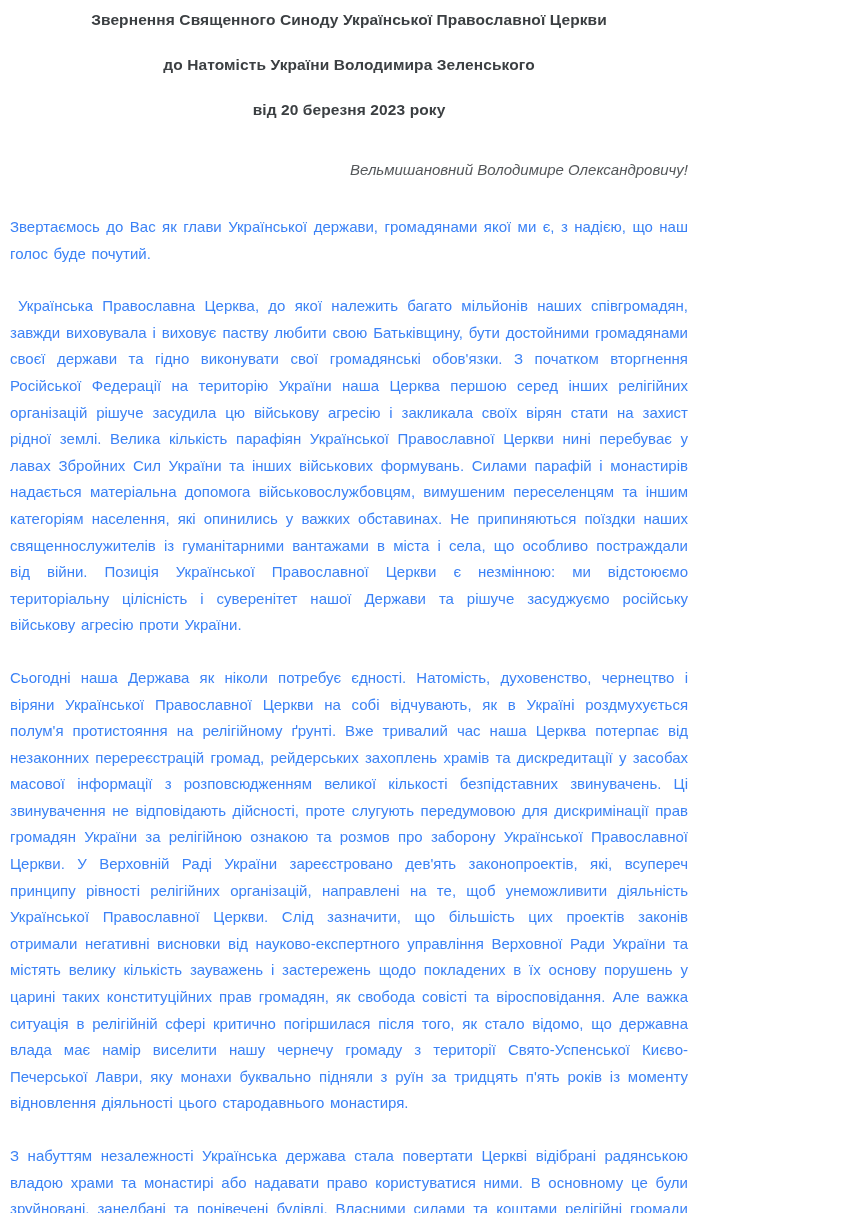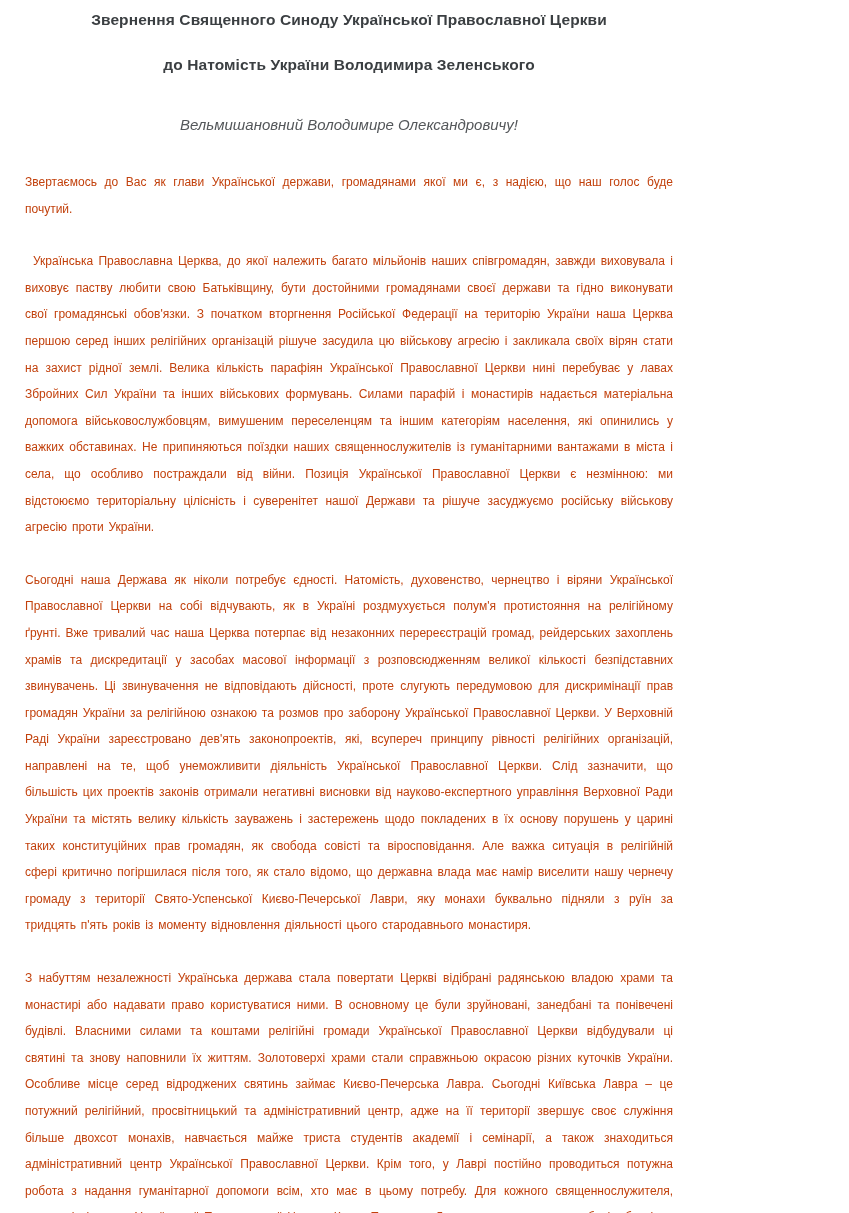--- a/index.html
+++ b/index.html
@@ -26,43 +26,44 @@
     text-align: center;
     font-size: 15.5px;
     line-height: 16px;
     font-weight: 700;
     color: #3b3f42;
     letter-spacing: 0.1px;
   }
   .title-line.first { margin-top: 4px; }
   .salutation {
     margin: 44px 0 36px 0;
-    text-align: center;
+    text-align: right;
     font-style: italic;
     font-size: 15px;
     line-height: 16px;
     color: #54575a;
   }
   .para {
-    margin: 26px 15px;
+    margin: 26px 0;
     text-align: justify;
-    font-size: 12px;
+    font-size: 15px;
     line-height: 26.6px;
-    color: #c2410c;
+    color: #3b82f6;
     word-spacing: 1.5px;
   }
   .para.indent { text-indent: 8px; }
 </style>
 </head>
 <body>
 
 <div class="document">
 
   <p class="title-line first">Звернення Священного Синоду Української Православної Церкви</p>
   <p class="title-line">до Натомість України Володимира Зеленського</p>
+  <p class="title-line">від 20 березня 2023 року</p>
 
   <p class="salutation">Вельмишановний Володимире Олександровичу!</p>
 
   <p class="para">Звертаємось до Вас як глави Української держави, громадянами якої ми є, з надією, що наш голос буде почутий.</p>
   <p class="para indent">Українська Православна Церква, до якої належить багато мільйонів наших співгромадян, завжди виховувала і виховує паству любити свою Батьківщину, бути достойними громадянами своєї держави та гідно виконувати свої громадянські обов'язки. З початком вторгнення Російської Федерації на територію України наша Церква першою серед інших релігійних організацій рішуче засудила цю військову агресію і закликала своїх вірян стати на захист рідної землі. Велика кількість парафіян Української Православної Церкви нині перебуває у лавах Збройних Сил України та інших військових формувань. Силами парафій і монастирів надається матеріальна допомога військовослужбовцям, вимушеним переселенцям та іншим категоріям населення, які опинились у важких обставинах. Не припиняються поїздки наших священнослужителів із гуманітарними вантажами в міста і села, що особливо постраждали від війни. Позиція Української Православної Церкви є незмінною: ми відстоюємо територіальну цілісність і суверенітет нашої Держави та рішуче засуджуємо російську військову агресію проти України.</p>
   <p class="para">Сьогодні наша Держава як ніколи потребує єдності. Натомість, духовенство, чернецтво і віряни Української Православної Церкви на собі відчувають, як в Україні роздмухується полум'я протистояння на релігійному ґрунті. Вже тривалий час наша Церква потерпає від незаконних перереєстрацій громад, рейдерських захоплень храмів та дискредитації у засобах масової інформації з розповсюдженням великої кількості безпідставних звинувачень. Ці звинувачення не відповідають дійсності, проте слугують передумовою для дискримінації прав громадян України за релігійною ознакою та розмов про заборону Української Православної Церкви. У Верховній Раді України зареєстровано дев'ять законопроектів, які, всупереч принципу рівності релігійних організацій, направлені на те, щоб унеможливити діяльність Української Православної Церкви. Слід зазначити, що більшість цих проектів законів отримали негативні висновки від науково-експертного управління Верховної Ради України та містять велику кількість зауважень і застережень щодо покладених в їх основу порушень у царині таких конституційних прав громадян, як свобода совісті та віросповідання. Але важка ситуація в релігійній сфері критично погіршилася після того, як стало відомо, що державна влада має намір виселити нашу чернечу громаду з території Свято-Успенської Києво-Печерської Лаври, яку монахи буквально підняли з руїн за тридцять п'ять років із моменту відновлення діяльності цього стародавнього монастиря.</p>
   <p class="para">З набуттям незалежності Українська держава стала повертати Церкві відібрані радянською владою храми та монастирі або надавати право користуватися ними. В основному це були зруйновані, занедбані та понівечені будівлі. Власними силами та коштами релігійні громади Української Православної Церкви відбудували ці святині та знову наповнили їх життям. Золотоверхі храми стали справжньою окрасою різних куточків України. Особливе місце серед відроджених святинь займає Києво-Печерська Лавра. Сьогодні Київська Лавра – це потужний релігійний, просвітницький та адміністративний центр, адже на її території звершує своє служіння більше двохсот монахів, навчається майже триста студентів академії і семінарії, а також знаходиться адміністративний центр Української Православної Церкви. Крім того, у Лаврі постійно проводиться потужна робота з надання гуманітарної допомоги всім, хто має в цьому потребу. Для кожного священнослужителя, монаха і вірянина Української Православної Церкви Києво-Печерська Лавра – це виплекана любов'ю безцінна святиня. Саме тому звістка про безпідставне позбавлення Української Православної Церкви права перебувати у Києво-Печерській Лаврі викликала велику хвилю обурення серед наших вірян. З кожним днем ми отримуємо все більшу кількість звернень про необхідність захисту наших святинь і нашого законного права й надалі оберігати їх.</p>
 
 </div>
 

